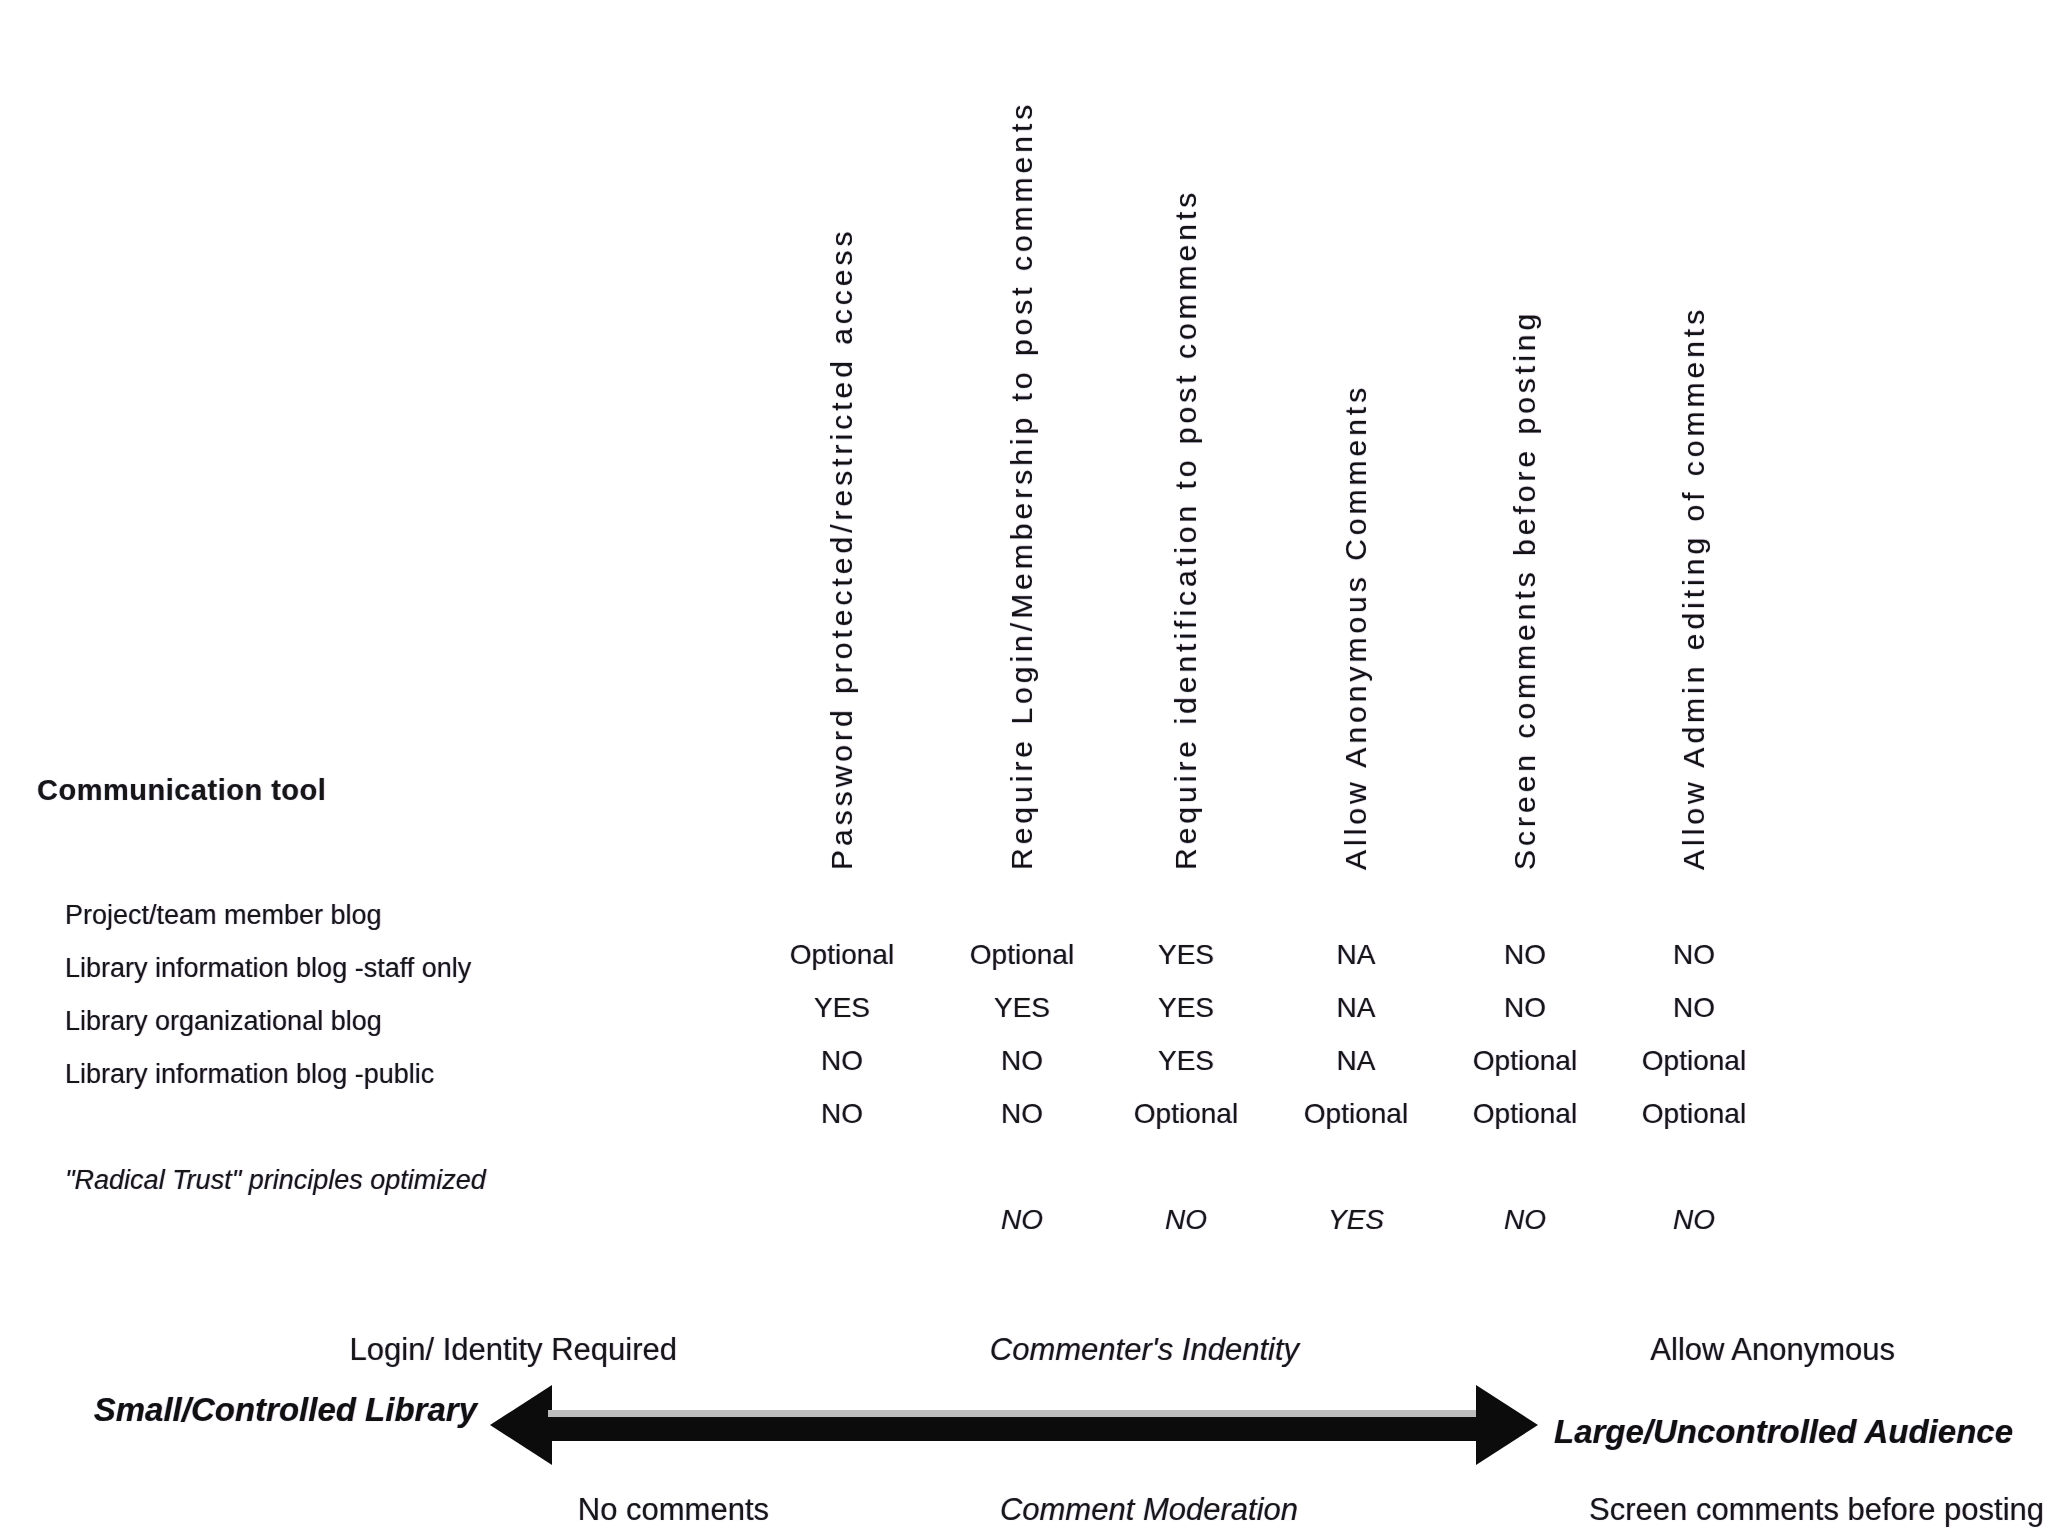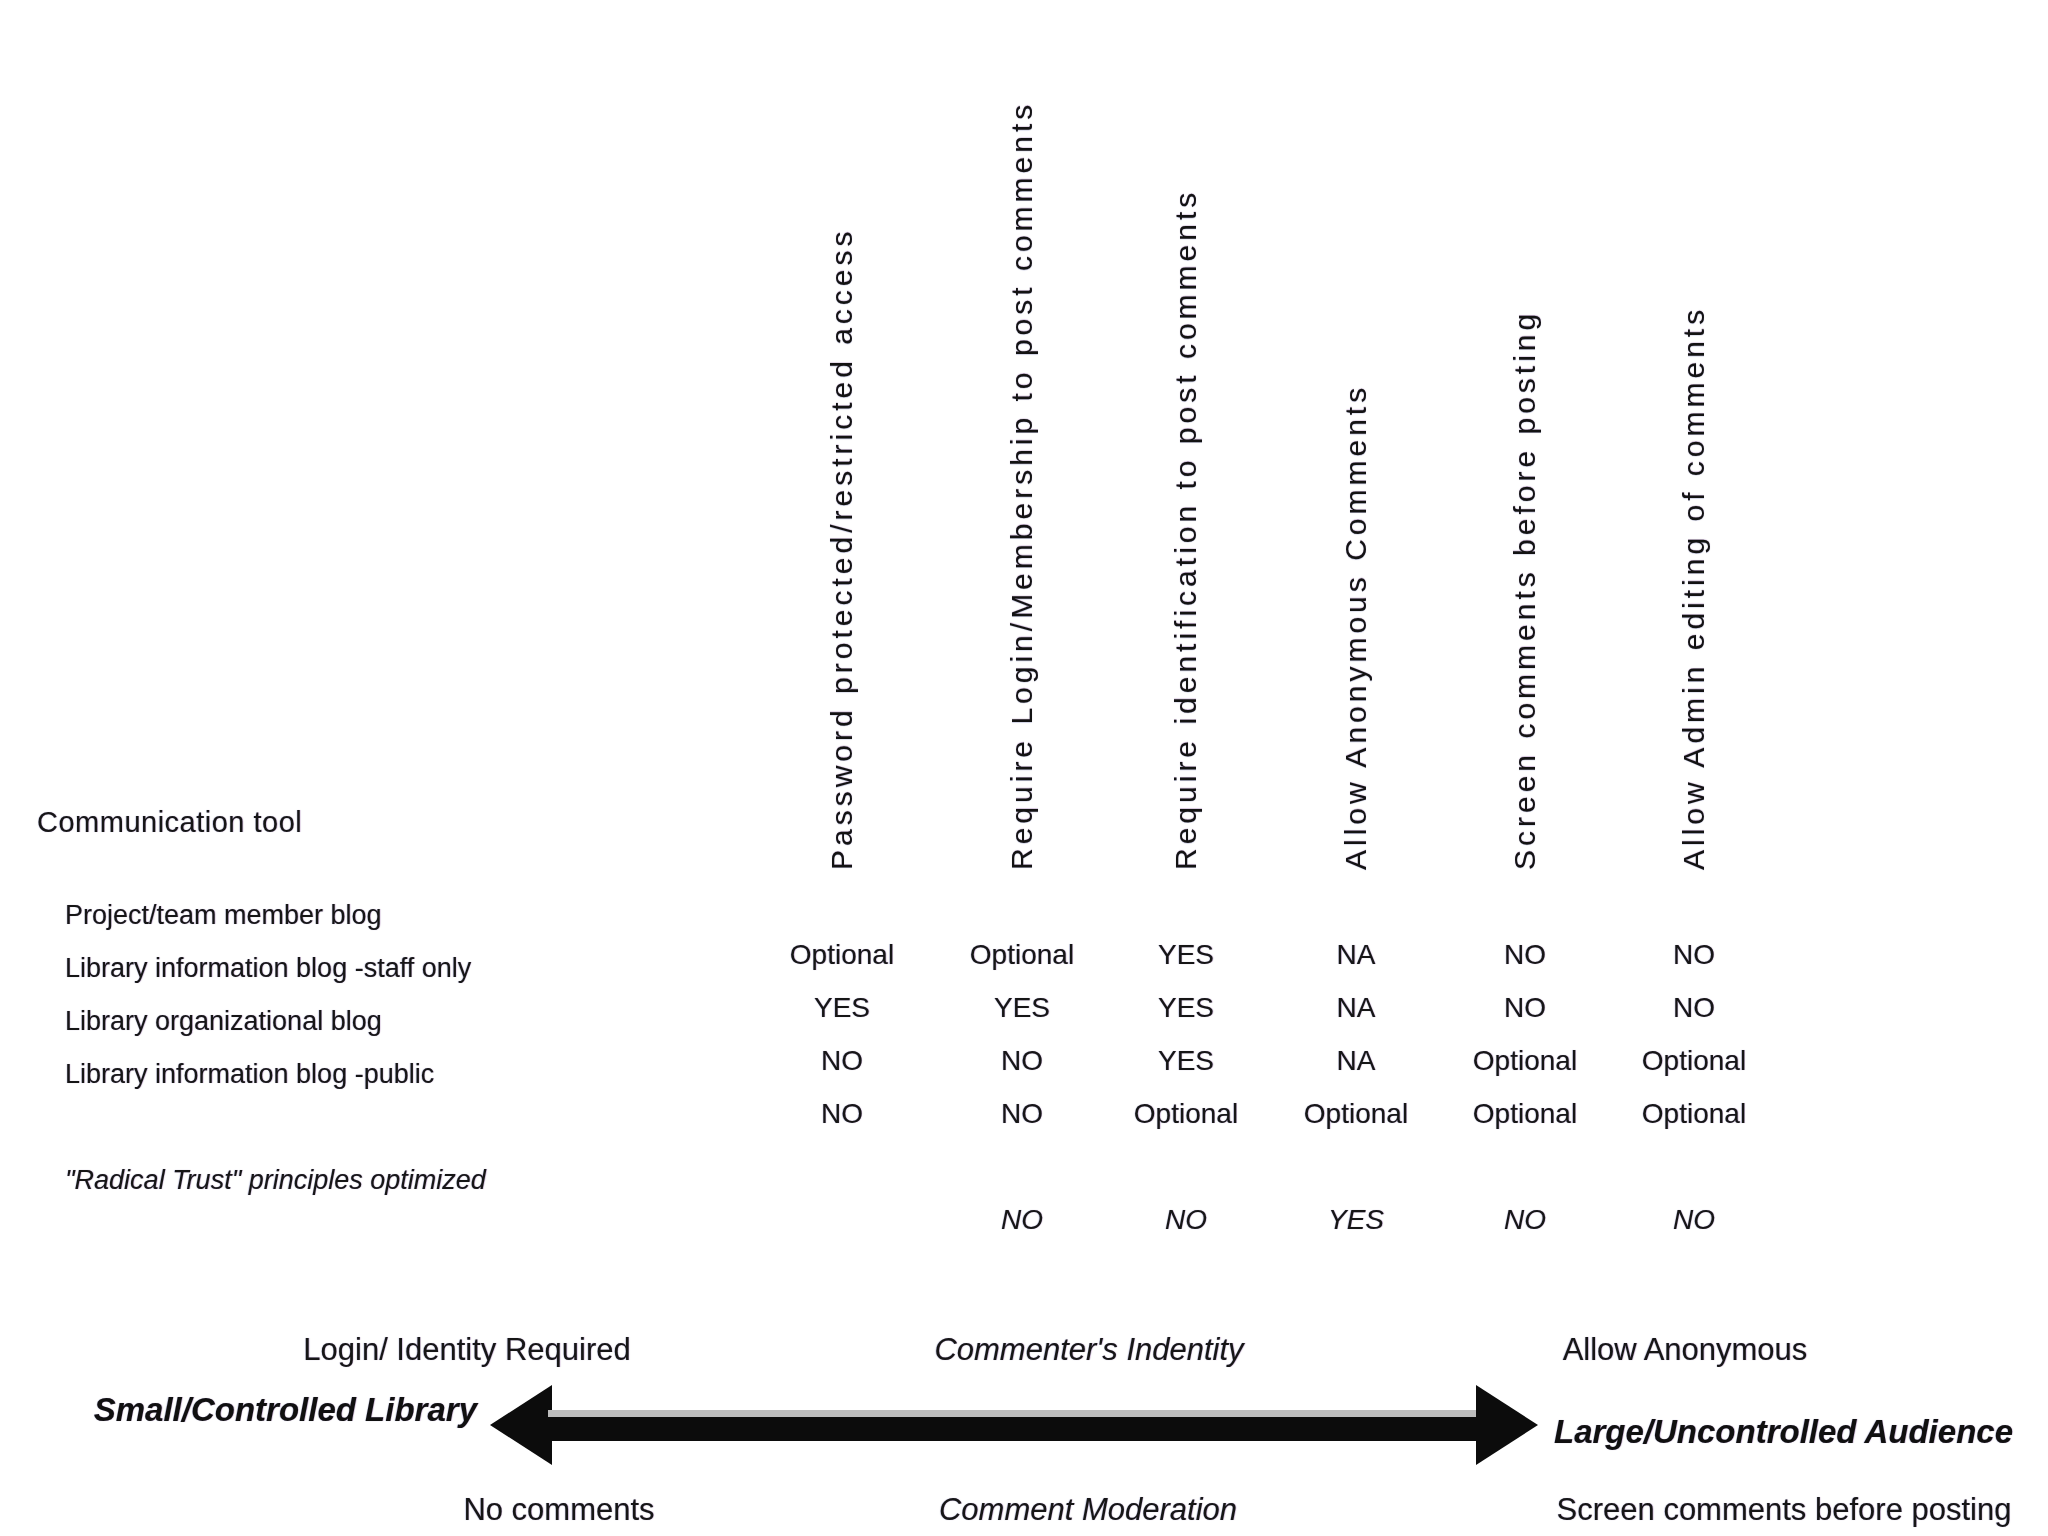--- a/index.html
+++ b/index.html
@@ -29,23 +29,23 @@
     transform-origin: 0 0;
     transform: rotate(-90deg);
     white-space: nowrap;
     font-size: 30px;
     letter-spacing: 4px;
     color: #131313;
   }
   .corner-label {
     position: absolute;
     left: 37px;
-    top: 806px;
+    top: 774px;
     font-size: 29px;
-    font-weight: normal;
+    font-weight: bold;
     letter-spacing: 0.5px;
     white-space: nowrap;
   }
   .rowlabel {
     position: absolute;
     left: 37px;
     width: 560px;
     height: 40px;
     line-height: 40px;
     font-size: 27px;
@@ -63,21 +63,21 @@
     white-space: nowrap;
     margin-top: 40px;
   }
   .em { font-style: italic; }
   
   .spec-label {
     position: absolute;
     height: 40px;
     line-height: 40px;
     font-size: 31px;
-    text-align: center;
+    text-align: right;
     white-space: nowrap;
   }
   .audience {
     position: absolute;
     height: 40px;
     line-height: 40px;
     font-size: 33px;
     font-weight: bold;
     font-style: italic;
     white-space: nowrap;

